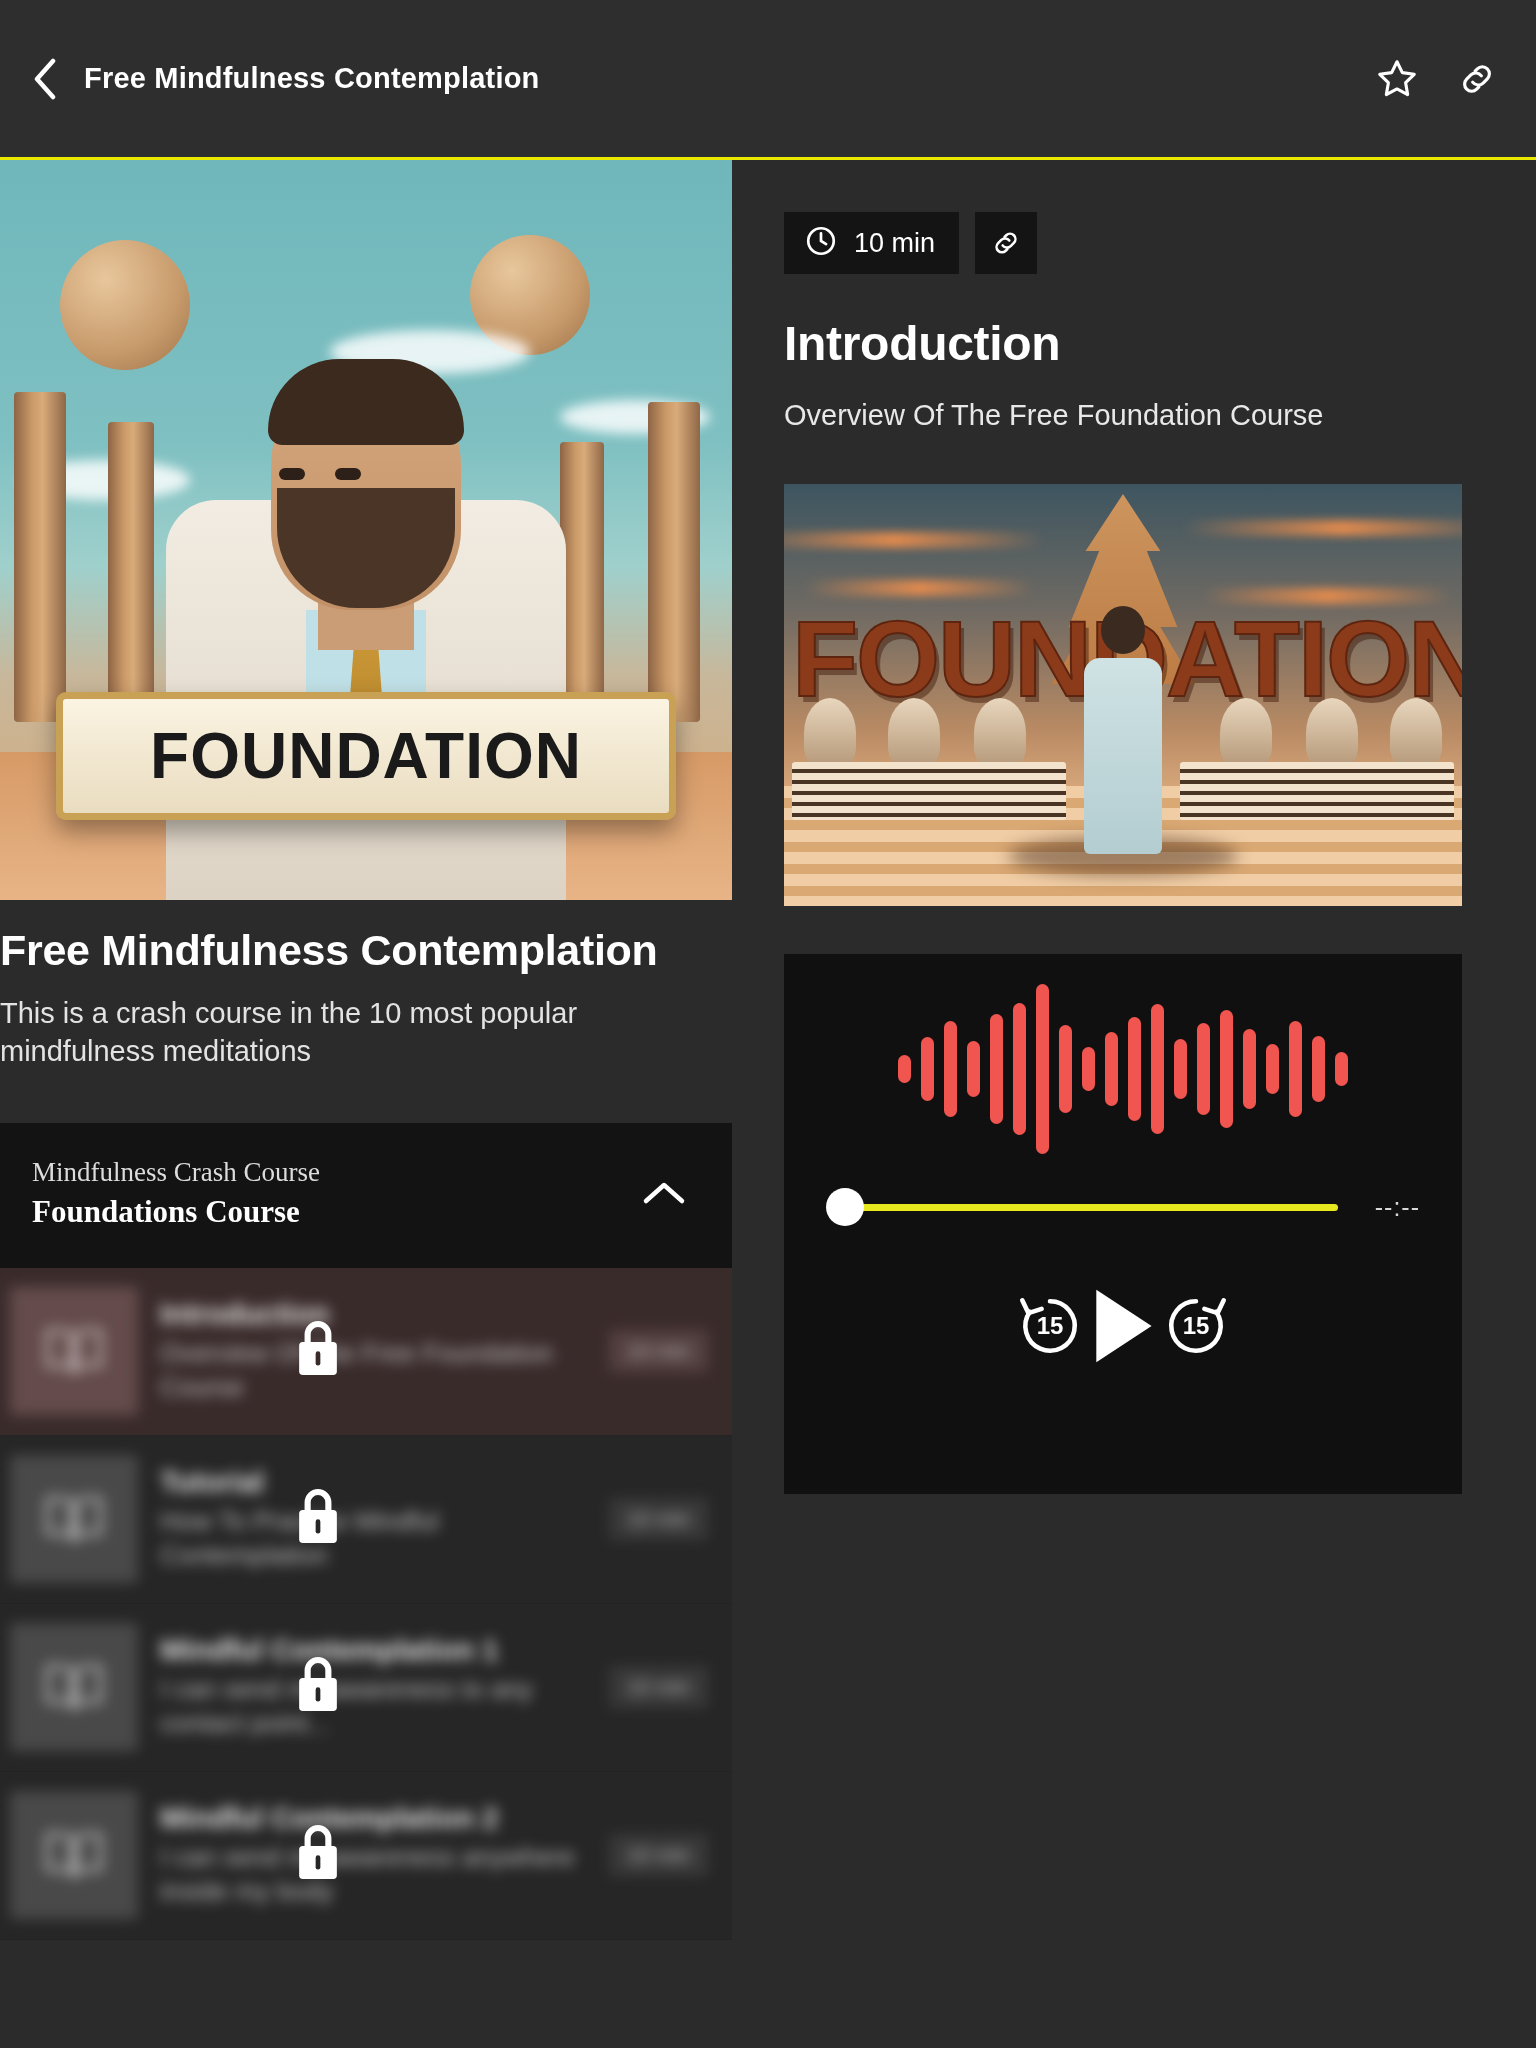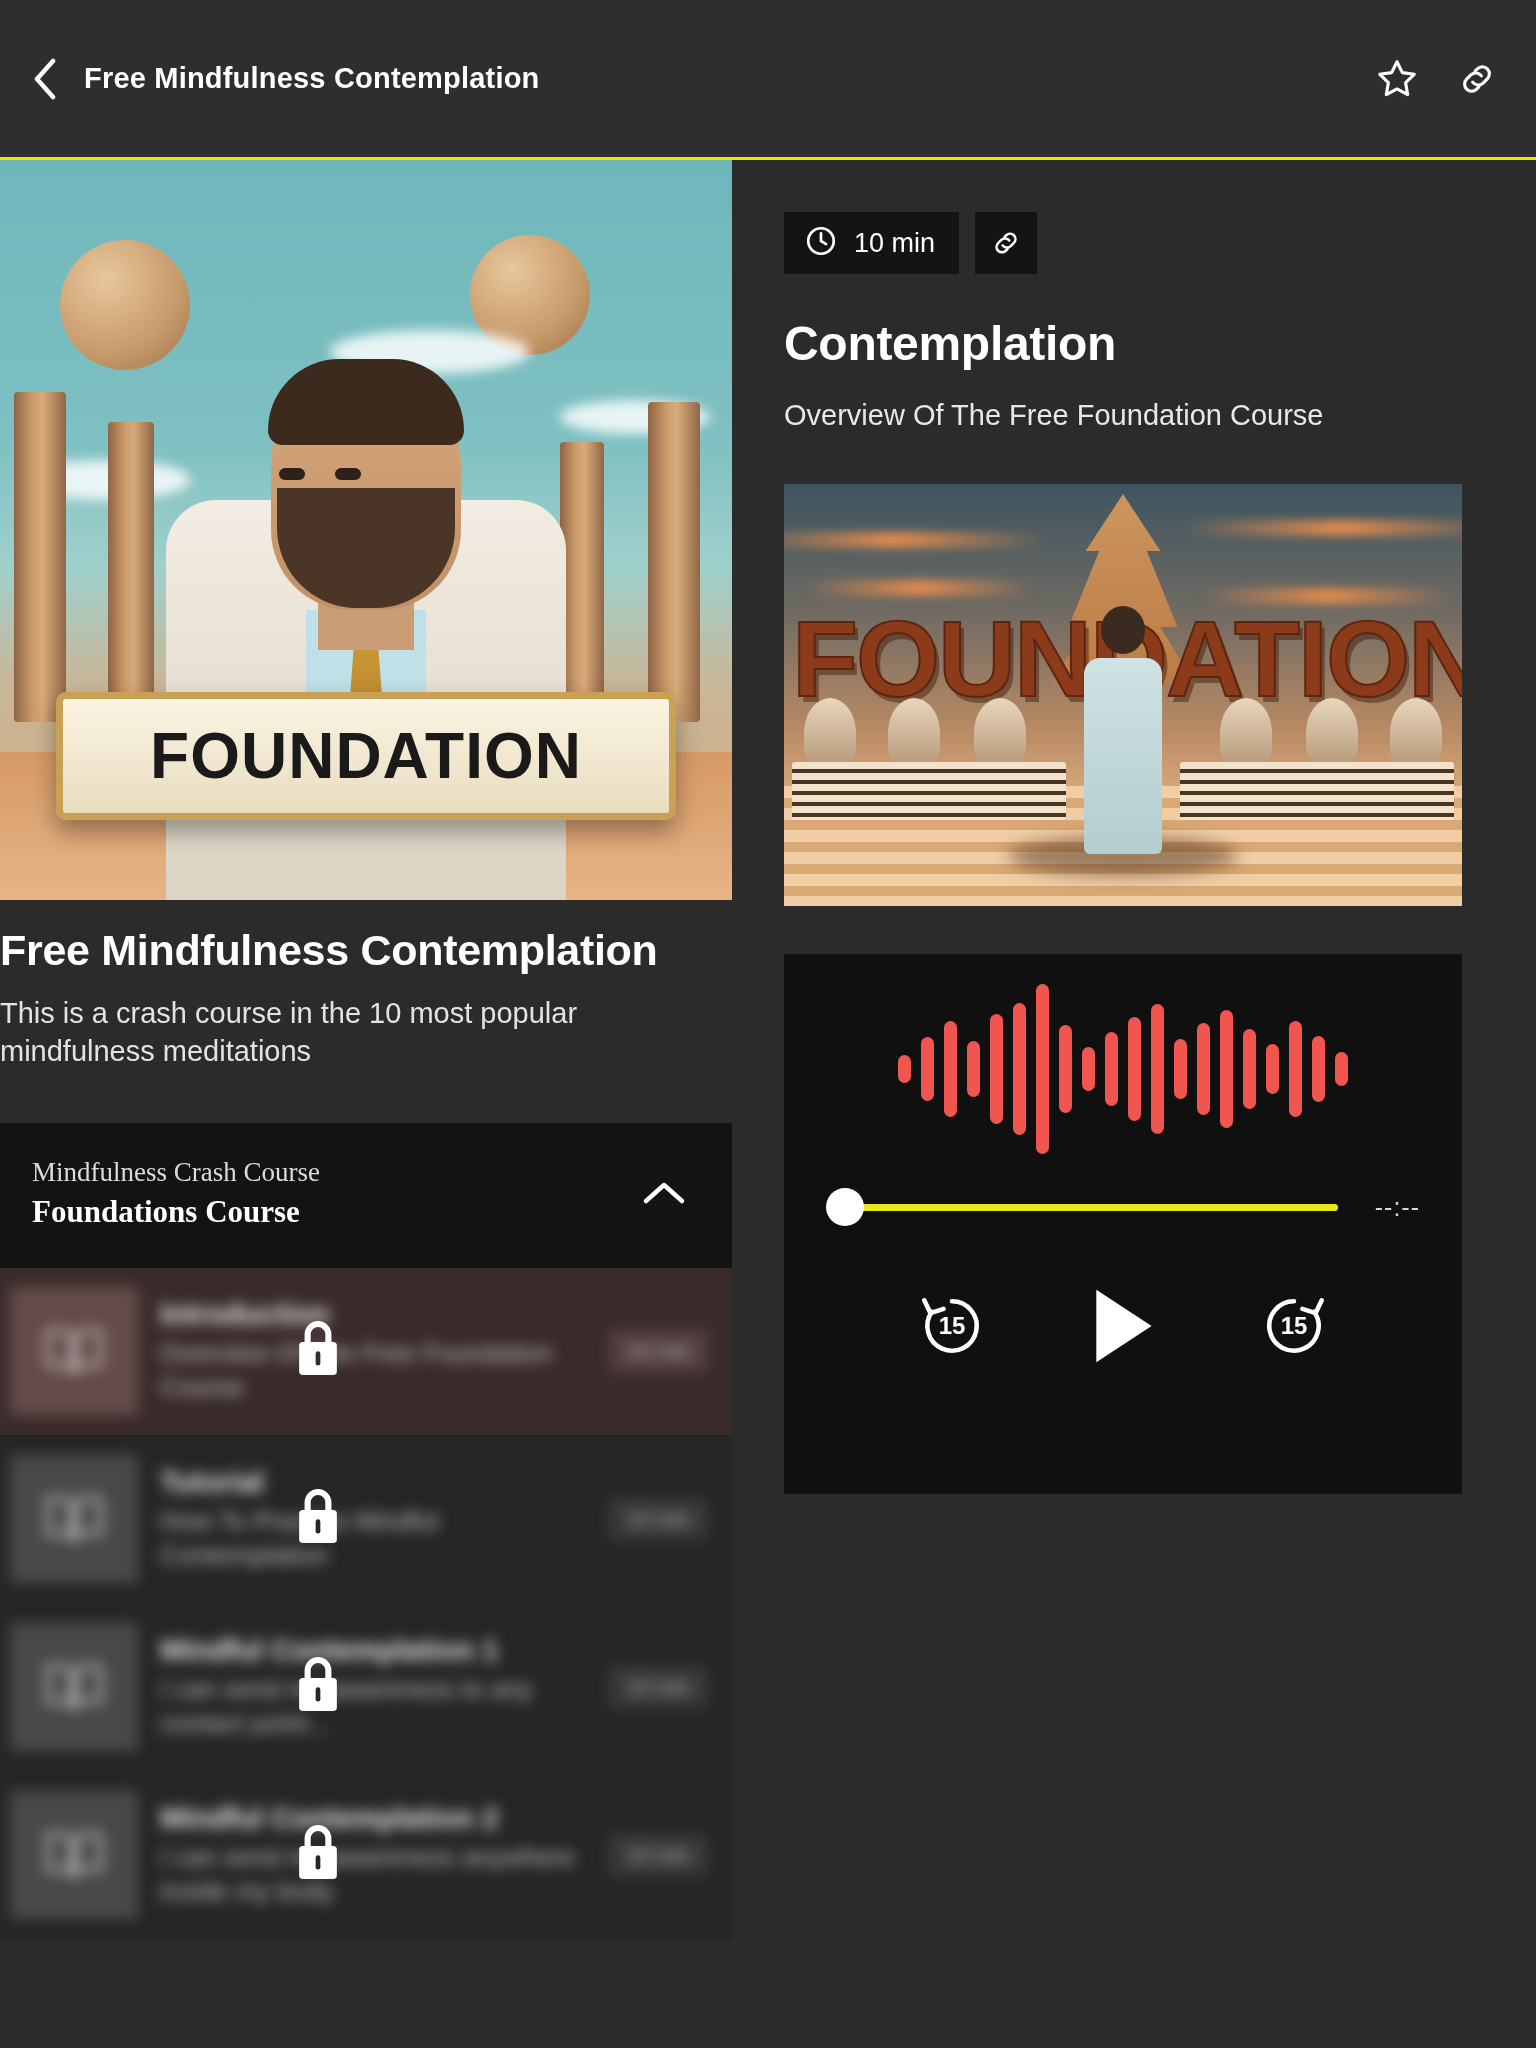--- a/index.html
+++ b/index.html
@@ -345,21 +345,21 @@
     position: absolute; left: 0; width: 38px; height: 38px;
     background: #fff; border-radius: 50%;
     cursor: grab;
   }
   .time {
     color: #d8d8d8; font-size: 25px; letter-spacing: 1px;
     flex: 0 0 auto; min-width: 62px; text-align: right;
   }
   .controls {
     width: 100%; display: flex; align-items: center;
-    justify-content: center; gap: 98px;
+    justify-content: center; 
     margin-top: 62px;
   }
   .ctrl { cursor: pointer; display: flex; align-items: center; justify-content: center; }
   .seek-num {
     position: absolute; font-size: 24px; font-weight: bold; color: #fff;
     font-family: "Liberation Sans", sans-serif;
   }
   .seek-wrap { position: relative; width: 76px; height: 76px;
     display: flex; align-items: center; justify-content: center; }
 
@@ -566,21 +566,21 @@
           <span class="txt">10 min</span>
         </div>
         <div class="link-btn">
           <svg width="32" height="32" viewBox="0 0 24 24" fill="none">
             <path d="M9.5 13.8a4 4 0 006 .5l2.4-2.4a4 4 0 10-5.7-5.7l-1.3 1.3" stroke="#fff" stroke-width="1.9" stroke-linecap="round"></path>
             <path d="M14.5 10.2a4 4 0 00-6-.5l-2.4 2.4a4 4 0 105.7 5.7l1.3-1.3" stroke="#fff" stroke-width="1.9" stroke-linecap="round"></path>
           </svg>
         </div>
       </div>
 
-      <div class="lesson-h1">Contemplation</div>
+      <div class="lesson-h1">Introduction</div>
       <div class="lesson-p">Overview Of The Free Foundation Course</div>
 
       <div class="banner">
         <div class="bn-sky"></div>
         <div class="bn-streak" style="left:-40px;top:48px;width:300px;"></div>
         <div class="bn-streak" style="right:-40px;top:36px;width:320px;"></div>
         <div class="bn-streak" style="left:20px;top:96px;width:230px;"></div>
         <div class="bn-streak" style="right:10px;top:104px;width:250px;"></div>
         <div class="bn-temple"></div>
         <div class="bn-steps"></div>

